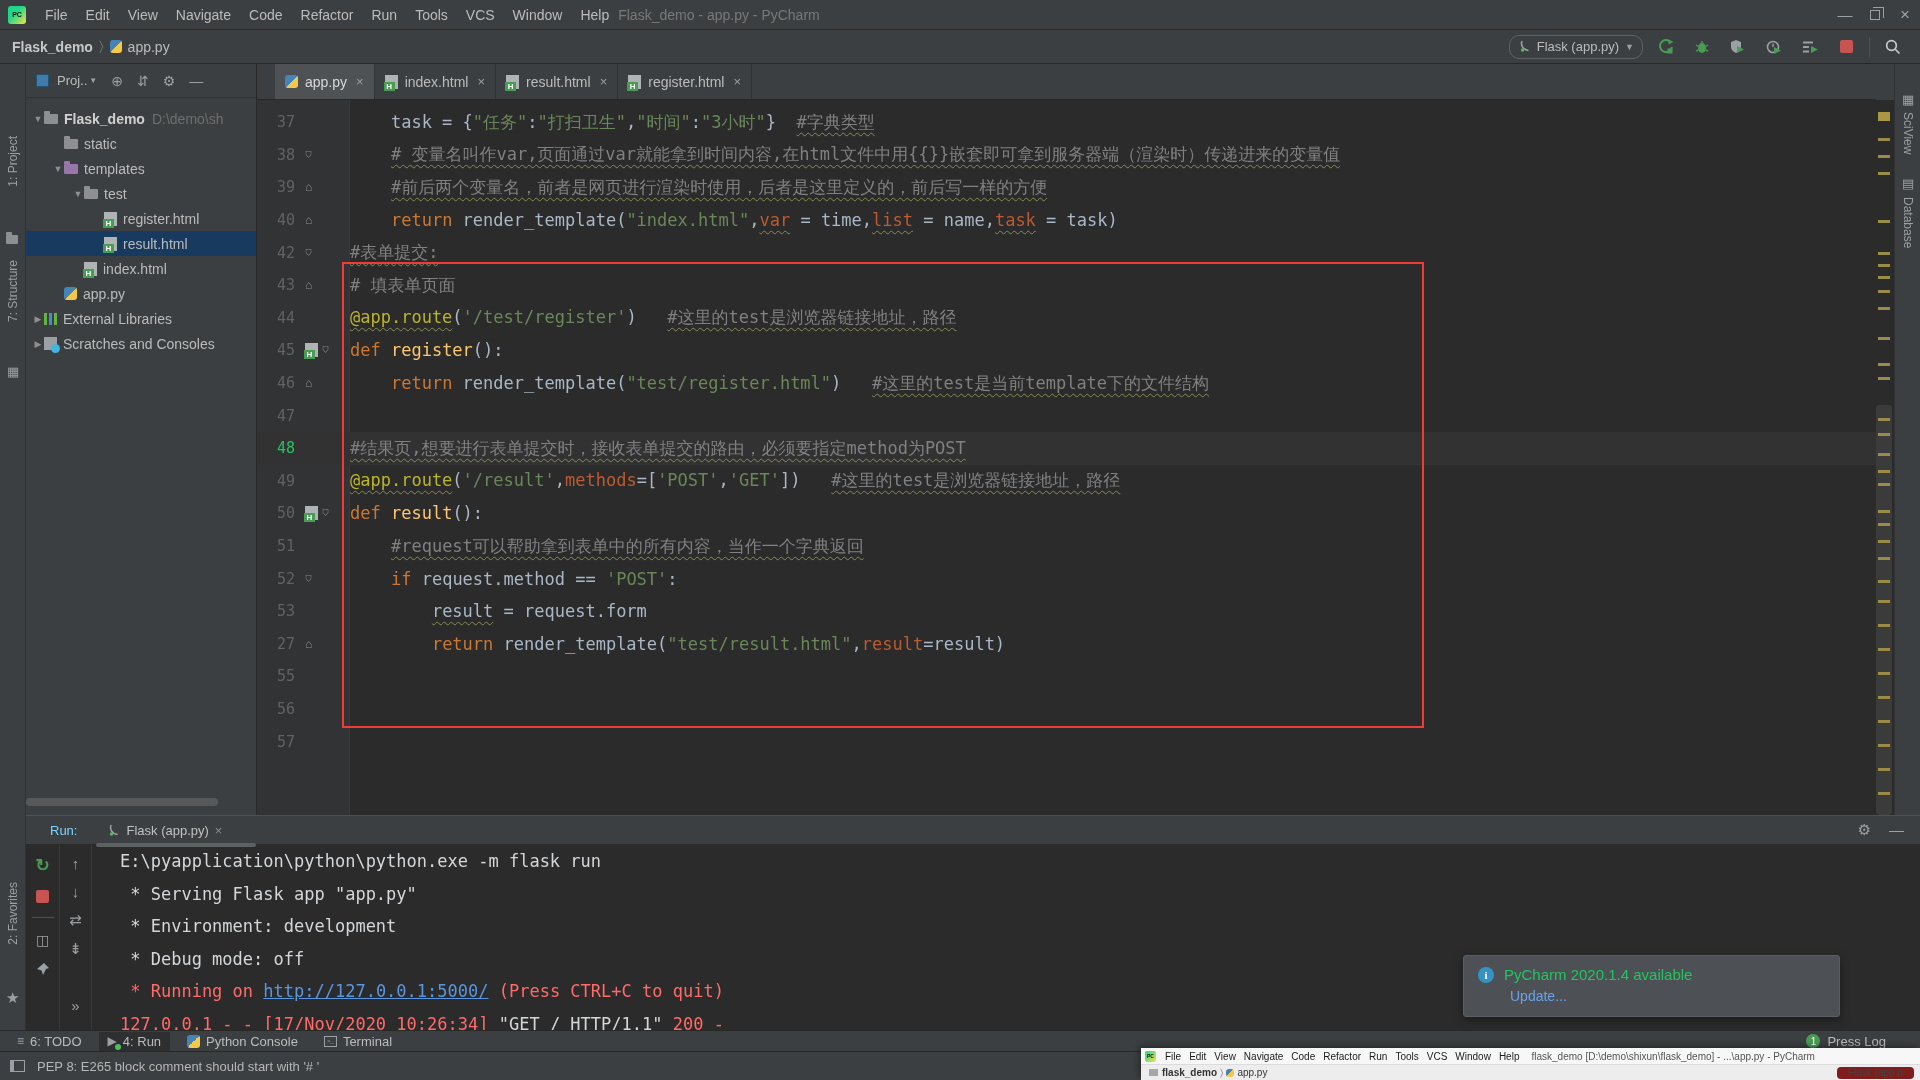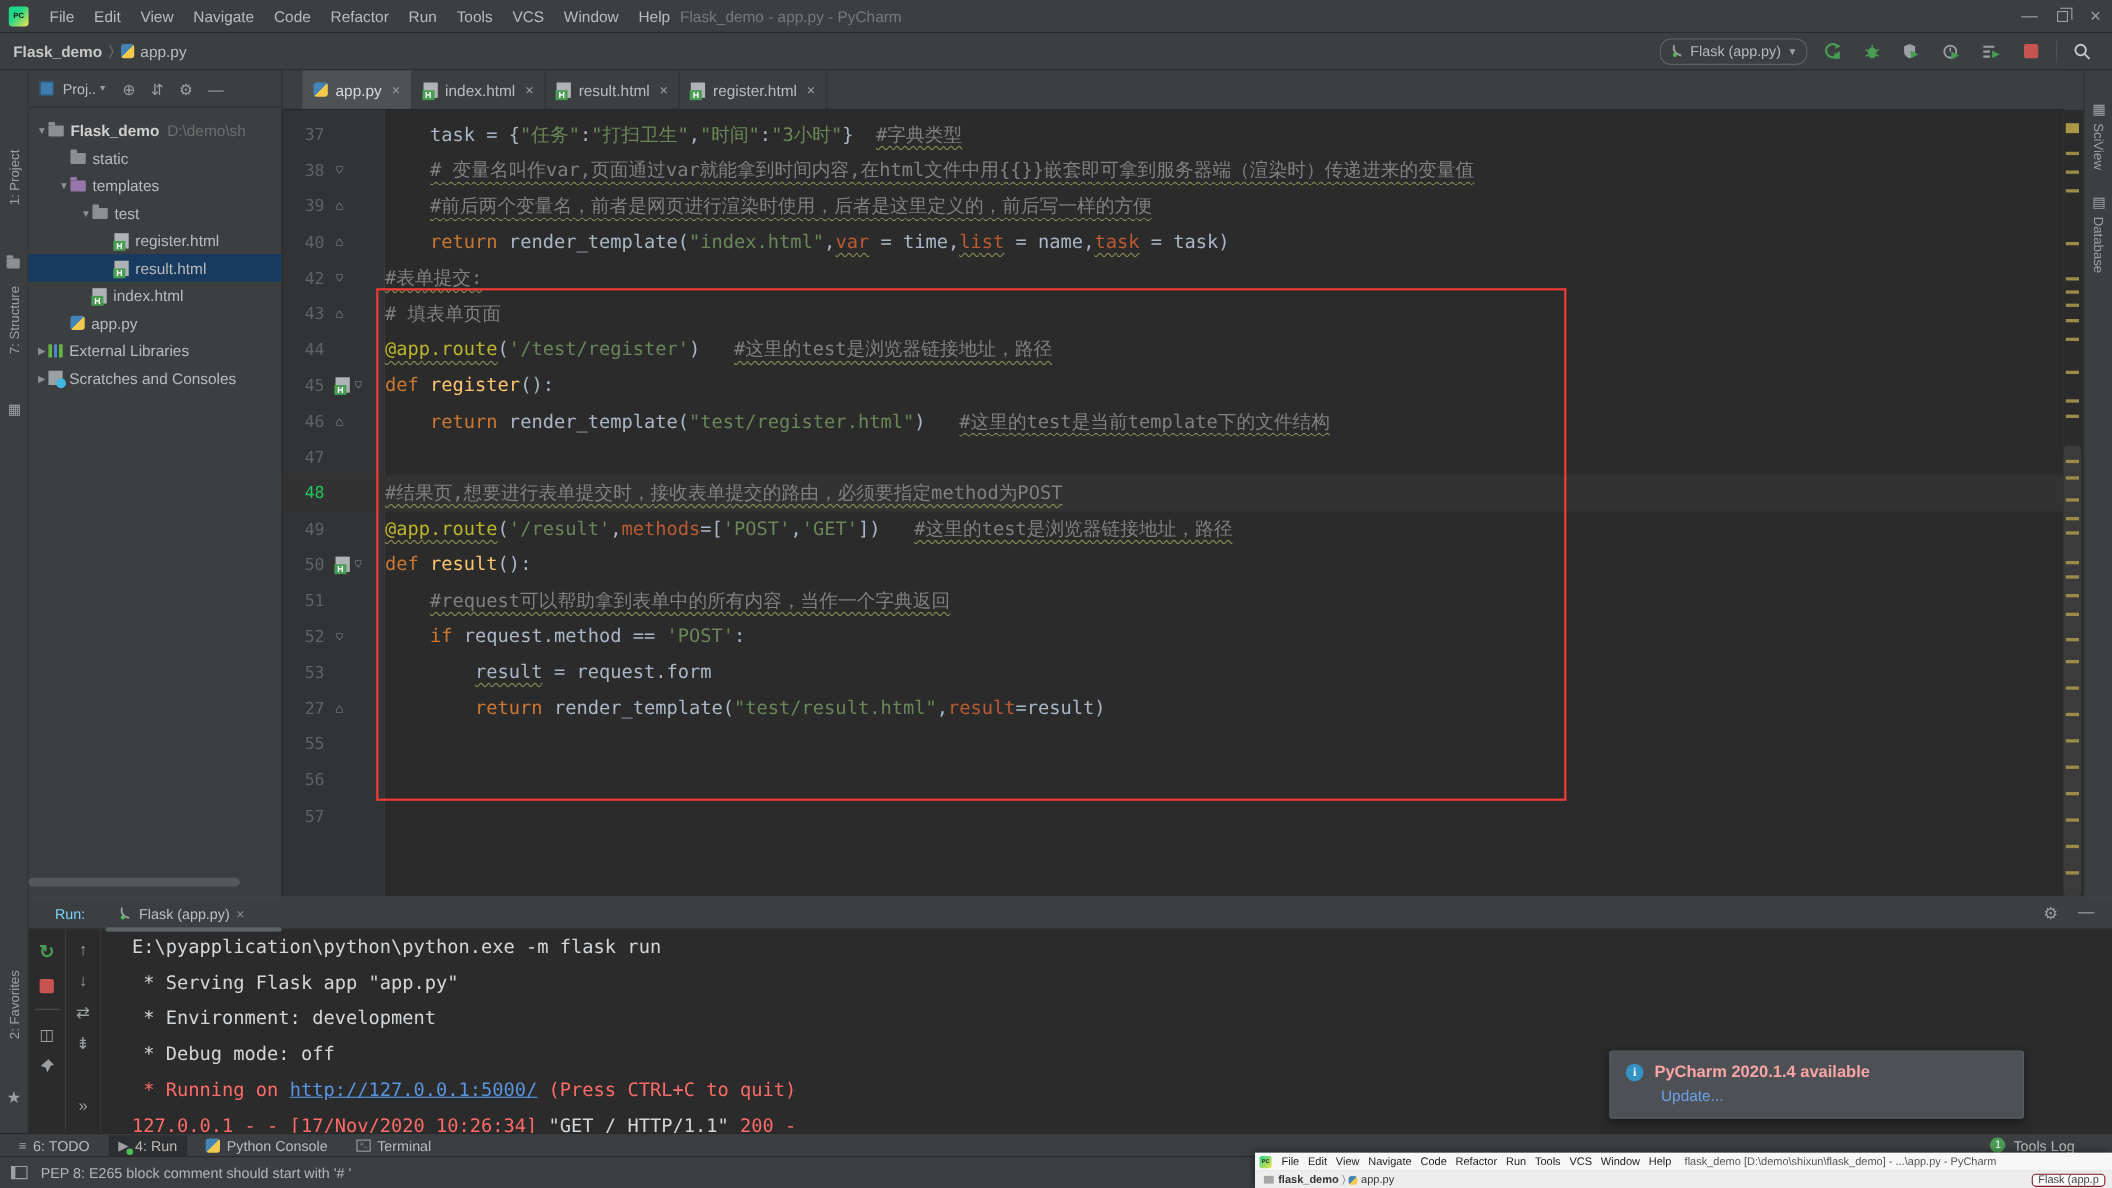--- a/index.html
+++ b/index.html
@@ -134,34 +134,34 @@
   #status-bar { left:0; top:1051px; width:1920px; height:29px; background:#3c3f41; border-top:1px solid #282828;
                 display:flex; align-items:center; font-size:13px; color:#b6b6b6; }
   #sb-icon { width:15px; height:12px; border:1px solid #9aa0a3; margin:0 12px 0 10px; border-left-width:4px; }
 
   
   #notif { left:1463px; top:955px; width:377px; height:62px; background:#4d5156; border:1px solid #5b5f64;
            border-radius:3px; z-index:9; box-shadow:0 3px 10px rgba(0,0,0,.4); padding:10px 14px; }
   #notif .row1 { display:flex; align-items:center; gap:10px; }
   #ni-icon { width:16px; height:16px; border-radius:50%; background:#3592c4; color:#fff; font-size:11px; font-weight:bold;
              display:flex; align-items:center; justify-content:center; flex:none; font-family:"Liberation Serif",serif; }
-  #notif .title { color:#fca5a5; font-weight:bold; font-size:15px; }
+  #notif .title { color:#22c55e; font-weight:normal; font-size:15px; }
   #notif .action { color:#6ba1e8; margin-left:32px; margin-top:5px; font-size:14px; cursor:pointer; }
 
   
   #mini-win { left:1141px; top:1048px; width:779px; height:32px; z-index:10; font-size:10px; background:#f2f2f2; box-shadow:-2px -2px 6px rgba(0,0,0,.35); }
   #mini-menubar { height:17px; background:#f7f7f7; border-bottom:1px solid #dcdcdc; display:flex; align-items:center; color:#1c1c1c; }
   #mini-logo { width:11px; height:11px; margin:0 5px 0 4px; border-radius:2px;
                background:linear-gradient(135deg,#21d789 0%,#f7e14b 100%); color:#111; font-size:5px; font-weight:bold;
                display:flex; align-items:center; justify-content:center; }
   #mini-menu span { padding:0 4px; }
   #mini-title { color:#555; margin-left:8px; white-space:nowrap; }
   #mini-row2 { height:15px; background:#ededed; display:flex; align-items:center; color:#333; }
   #mini-row2 .mfold { display:inline-block; width:9px; height:7px; background:#a7a7a7; margin:0 4px 0 8px; }
-  #mini-run-box { margin-left:auto; margin-right:6px; border:1px solid #7f1d1d; border-radius:4px; padding:0 5px; height:12px;
+  #mini-run-box { margin-left:auto; margin-right:6px; border:6px solid #7f1d1d; border-radius:4px; padding:0 5px; height:12px;
                   display:flex; align-items:center; color:#444; background:#fafafa; white-space:nowrap; }
 
   svg { display:block; }
 </style>
 </head>
 <body>
 
 <div id="titlebar" class="abs">
   <div id="pc-logo">PC</div>
   <div id="menu-items"><span>File</span><span>Edit</span><span>View</span><span>Navigate</span><span>Code</span><span>Refactor</span><span>Run</span><span>Tools</span><span>VCS</span><span>Window</span><span>Help</span></div>
@@ -571,21 +571,21 @@
         <span class="fi fi-py"></span>
         <span>Python Console</span>
       </div>
       <div class="bsitem">
         <span class="term-ic">&gt;_</span>
         <span>Terminal</span>
       </div>
     </div>
   <div id="event-log">
     <span id="el-badge">1</span>
-    <span>Tools Log</span>
+    <span>Press Log</span>
   </div>
 </div>
 
 <div id="status-bar" class="abs">
   <span id="sb-icon"></span>
   <span>PEP 8: E265 block comment should start with '# '</span>
 </div>
 
 <div id="notif" class="abs">
   <div class="row1">

